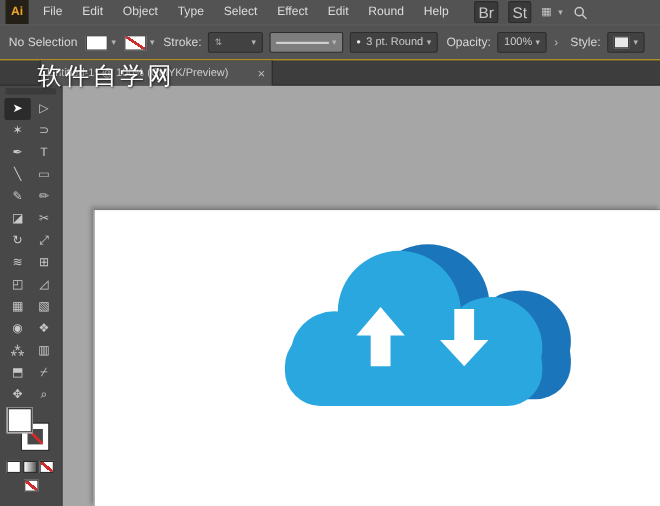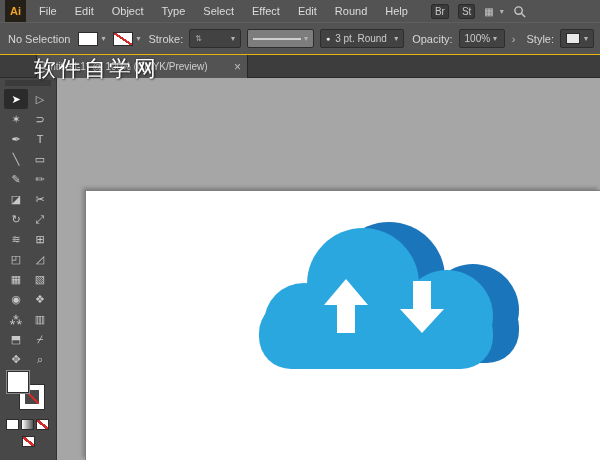--- a/index.html
+++ b/index.html
@@ -7,21 +7,21 @@
   body { position:relative; font-family:"Liberation Sans",sans-serif; background:#484848; }
 
   
   .menubar { position:absolute; left:0; top:0; width:600px; height:22px; background:#535353;
              display:flex; align-items:center; font-size:11px; color:#dcdcdc; }
   .ai-logo { margin-left:5px; background:#252017; color:#f0a32a; font-weight:bold;
              font-size:11px; padding:8px 5px; border-radius:1px; }
   #menu-items { display:flex; align-items:flex-end; margin-left:4px; }
   .menu-item { padding:3px 9px; cursor:default; }
   .menu-right { display:flex; align-items:center; gap:9px; margin-left:14px; }
-  .badge { background:#3a3a3a; border:1px solid #2c2c2c; color:#c8c8c8; font-size:10px;
+  .badge { background:#3a3a3a; border:1px solid #2c2c2c; color:#c8c8c8; font-size:14px;
            padding:1px 3px; border-radius:2px; }
   .ws { display:flex; align-items:center; gap:3px; color:#c8c8c8; font-size:10px; }
   .dd-arrow { font-size:8px; color:#b5b5b5; margin-left:3px; }
   .mag { width:13px; height:13px; }
 
   
   .controlbar { position:absolute; left:0; top:22px; width:600px; height:33px; background:#535353;
                 border-top:1px solid #5e5e5e; border-bottom:1px solid #eab308;
                 display:flex; align-items:center; font-size:11px; color:#d6d6d6; }
   .cb-label { margin-left:8px; white-space:nowrap; }
@@ -34,21 +34,21 @@
               margin-left:6px; white-space:nowrap; }
   .stepper { width:56px; justify-content:space-between; }
   .step-arrows { font-size:8px; color:#aaa; }
   .profile { width:72px; background:#7d7d7d; justify-content:space-between; }
   .profile-line { display:inline-block; width:48px; border-top:2px solid #cfcfcf; }
   .brush { width:92px; }
   .brush-dot { font-size:7px; margin-right:5px; color:#e8e8e8; }
   .brush .dd-arrow { margin-left:auto; }
   .opacity-dd { width:50px; justify-content:flex-start; }
   .chev-btn { margin-left:4px; color:#bbb; font-size:11px; padding:0 3px; }
-  .style-group { margin-left:auto; margin-right:6px; display:flex; align-items:center; }
+  .style-group { margin-left:auto; margin-right:14px; display:flex; align-items:center; }
   .style-dd { width:34px; justify-content:space-between; }
   .style-dd .mini-style-swatch { width:14px; height:11px; background:#e9e9e9; border:1px solid #2c2c2c; }
 
   
   .tabstrip { position:absolute; left:0; top:55px; width:600px; height:23px; background:#3d3d3d;
               border-bottom:1px solid #2a2a2a; }
   .tab { position:absolute; left:28px; top:0; height:23px; width:212px; background:#535353;
          color:#cfcfcf; font-size:10px; display:flex; align-items:center; padding:0 6px;
          border-right:1px solid #262626; border-left:1px solid #262626;margin-left:8px; }
   .tab-title { overflow:hidden; white-space:nowrap; text-overflow:ellipsis; flex:1; }

